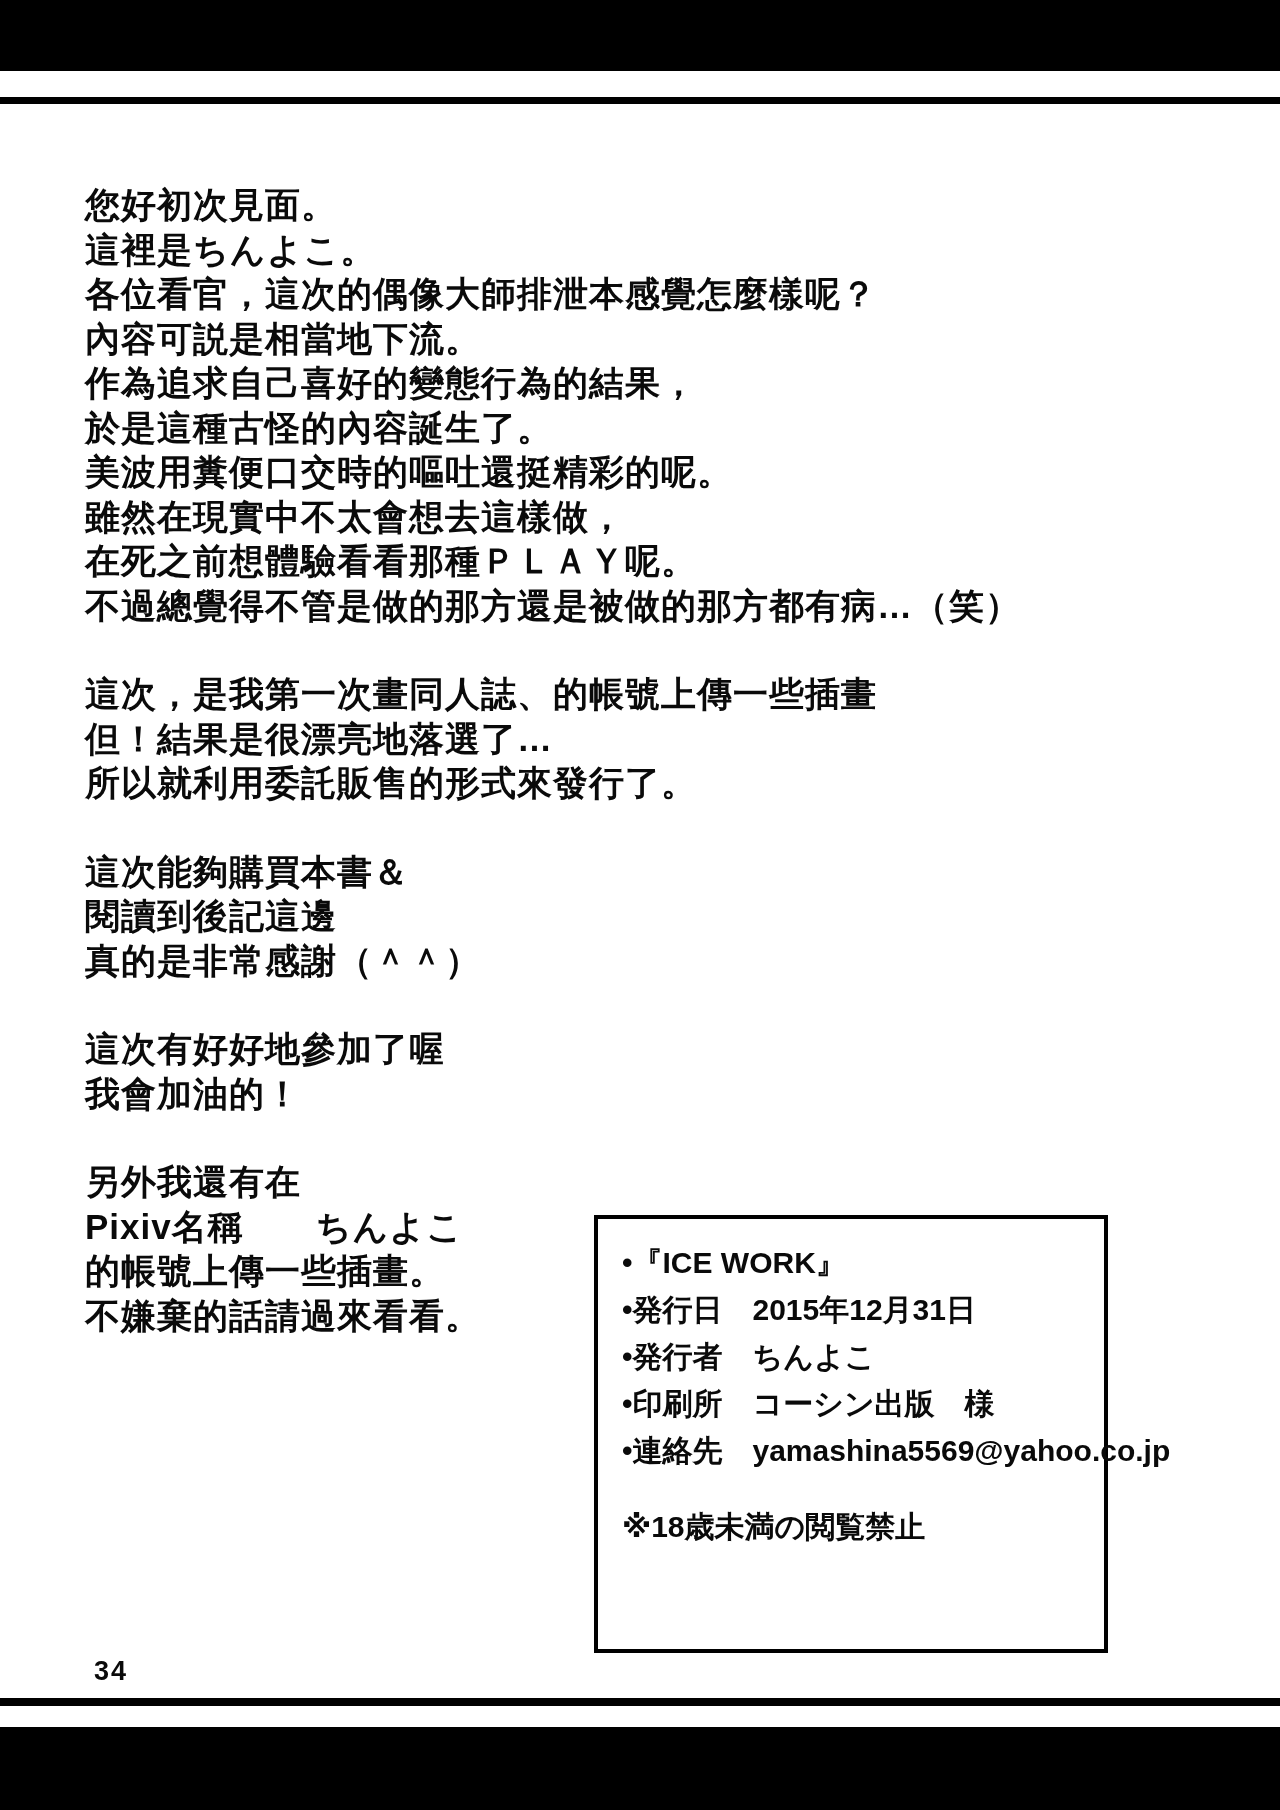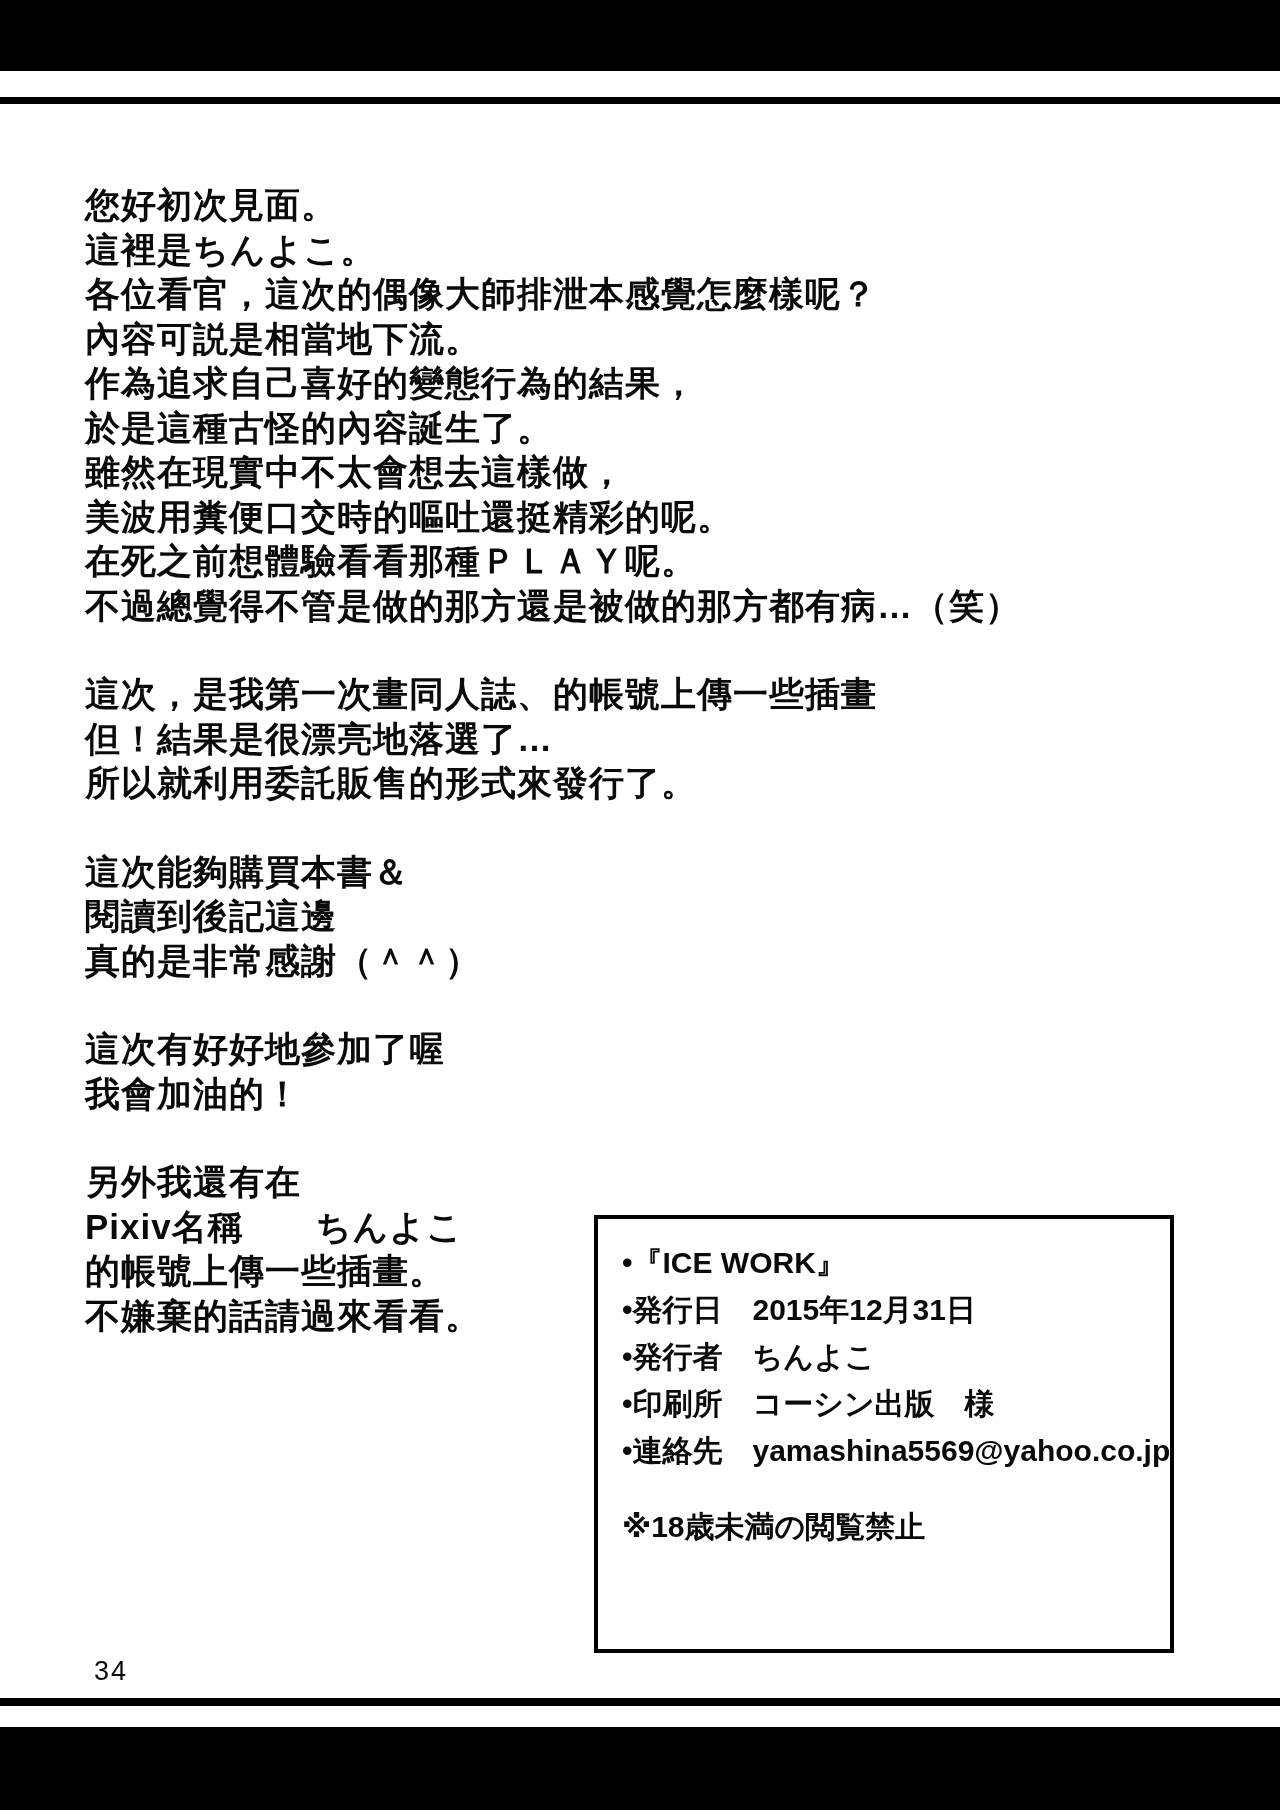--- a/index.html
+++ b/index.html
@@ -27,59 +27,59 @@
     line-height: 44.5px;
     letter-spacing: 1px;
   }
   .para { margin: 0 0 44px 0; }
   .line { white-space: pre; }
 
   .colophon {
     position: absolute;
     left: 594px;
     top: 1215px;
-    width: 580px;
+    width: 514px;
     height: 438px;
     box-sizing: border-box;
     border: 4px solid #000;
     background: #ffffff;
     padding: 20px 6px 0 24px;
     font-size: 30px;
     font-weight: 700;
     line-height: 47px;
   }
   .colophon .line { white-space: pre; }
   .notice-gap { height: 29px; }
 
   .pagenum {
     position: absolute;
     left: 94px;
     top: 1656px;
     font-size: 27px;
-    font-weight: 400;
+    font-weight: 700;
     letter-spacing: 2px;
   }
 </style>
 </head>
 <body>
 
 <div class="page">
   <div class="bar-top"></div>
   <div class="rule-top"></div>
 
   <main class="content">
     <div class="para">
       <div class="line">您好初次見面。</div>
       <div class="line">這裡是ちんよこ。</div>
       <div class="line">各位看官，這次的偶像大師排泄本感覺怎麼樣呢？</div>
       <div class="line">內容可説是相當地下流。</div>
       <div class="line">作為追求自己喜好的變態行為的結果，</div>
       <div class="line">於是這種古怪的內容誕生了。</div>
+      <div class="line">美波用糞便口交時的嘔吐還挺精彩的呢。</div>
       <div class="line">雖然在現實中不太會想去這樣做，</div>
-      <div class="line">美波用糞便口交時的嘔吐還挺精彩的呢。</div>
       <div class="line">在死之前想體驗看看那種ＰＬＡＹ呢。</div>
       <div class="line">不過總覺得不管是做的那方還是被做的那方都有病…（笑）</div>
     </div>
     <div class="para">
       <div class="line">這次，是我第一次畫同人誌、的帳號上傳一些插畫</div>
       <div class="line">但！結果是很漂亮地落選了…</div>
       <div class="line">所以就利用委託販售的形式來發行了。</div>
     </div>
     <div class="para">
       <div class="line">這次能夠購買本書＆</div>

